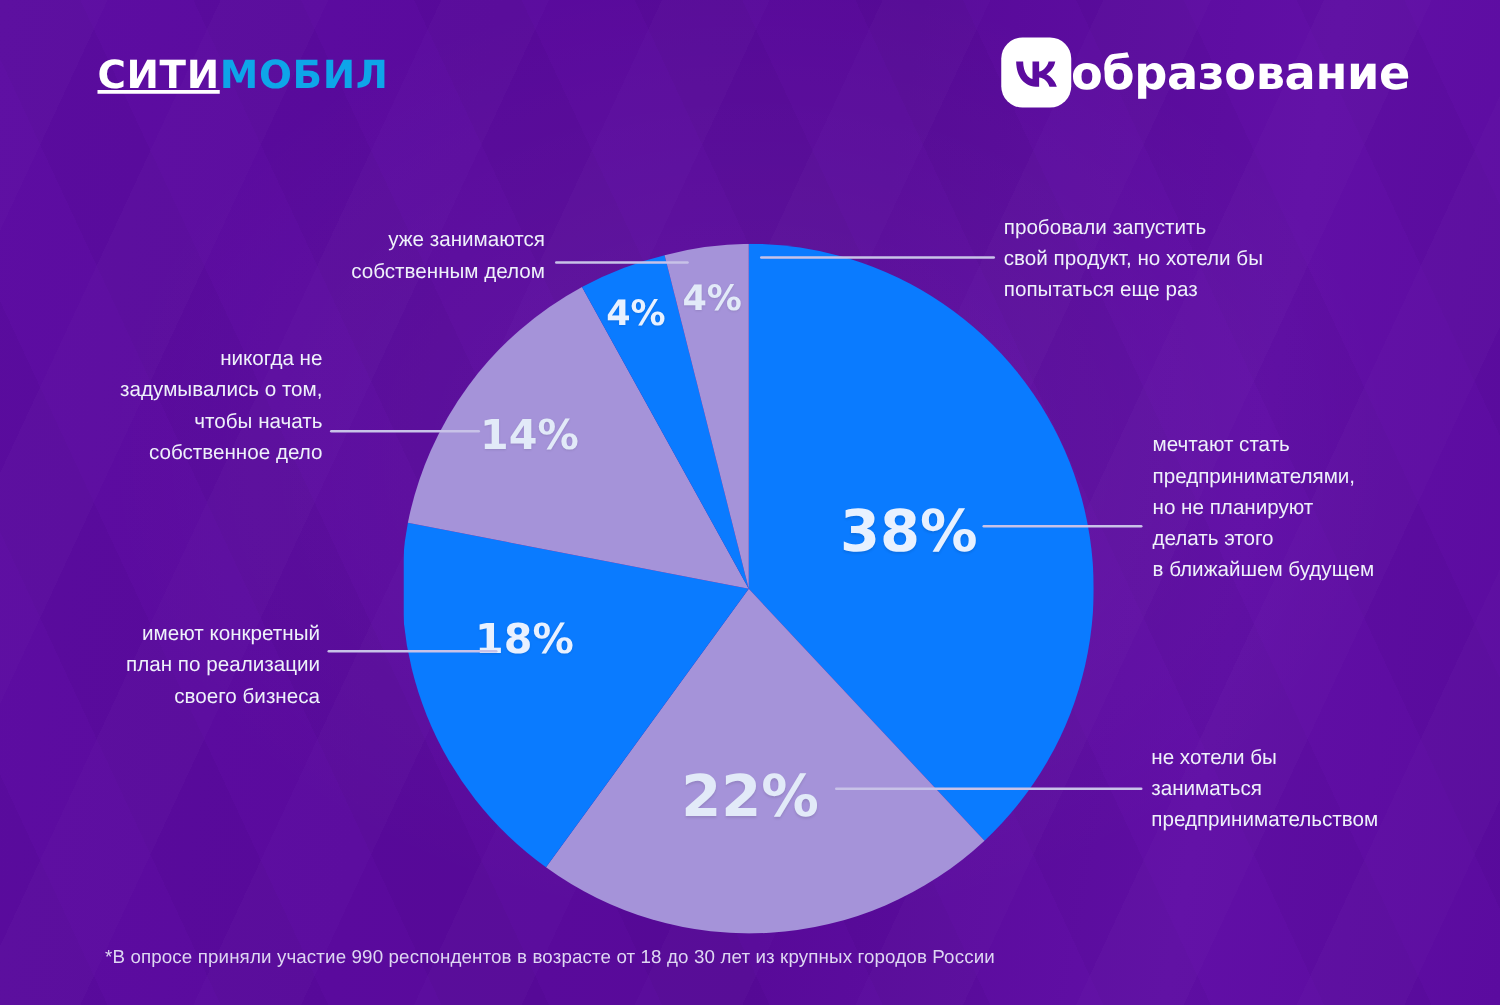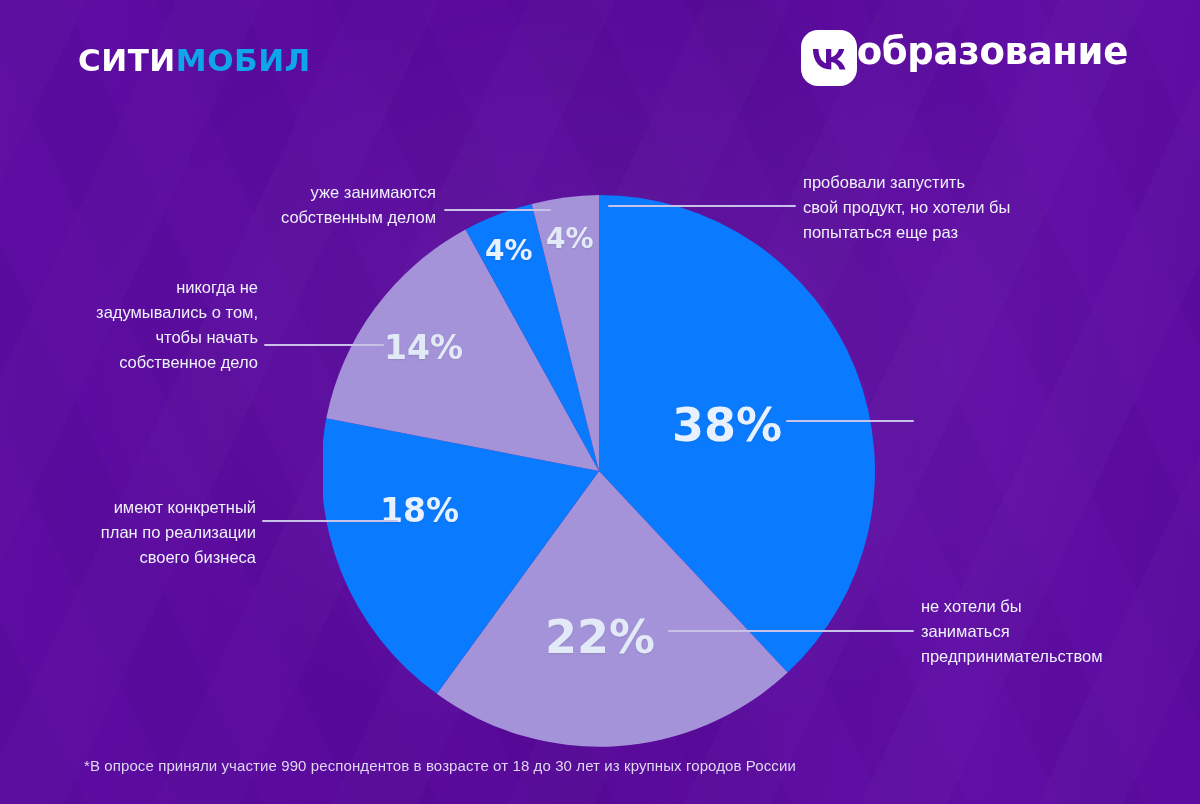--- a/index.html
+++ b/index.html
@@ -39,26 +39,26 @@
 
   
   .header{ position:absolute; left:0; top:0; width:1200px; height:120px; }
 
   .logo-citymobil{
     position:absolute; left:78px; top:42px;
     font-size:31px; font-weight:bold; letter-spacing:.5px;
     font-family:"DejaVu Sans", sans-serif;
     white-space:nowrap;
   }
-  .logo-citymobil .p1{ color:#ffffff; }
+  .logo-citymobil .p1{ color:#ffffff;text-decoration:underline; }
   .logo-citymobil .p2{ color:#0ea5e9; }
 
   .logo-vk{
     position:absolute; right:72px; top:30px;
-    display:flex; gap:0;
+    display:flex; align-items:center; gap:0;
   }
   .vk-badge{
     width:56px; height:56px; border-radius:17px;
     background:#ffffff;
     display:flex; align-items:center; justify-content:center;
   }
   .vk-badge svg{ display:block; }
   .vk-word{
     color:#ffffff; font-size:37px; font-weight:bold; letter-spacing:-.3px;
     font-family:"DejaVu Sans", sans-serif;
@@ -174,20 +174,25 @@
   <div class="lline ll-try"></div>
   <div class="lline ll-dream"></div>
   <div class="lline ll-nowant"></div>
   <div class="lline ll-plan"></div>
   <div class="lline ll-never"></div>
   <div class="lline ll-already"></div>
 
   <div class="label right lb-try">пробовали запустить
 свой продукт, но хотели бы
 попытаться еще раз</div>
+  <div class="label right lb-dream">мечтают стать
+предпринимателями,
+но не планируют
+делать этого
+в ближайшем будущем</div>
   <div class="label right lb-nowant">не хотели бы
 заниматься
 предпринимательством</div>
   <div class="label left  lb-never">никогда не
 задумывались о том,
 чтобы начать
 собственное дело</div>
   <div class="label left  lb-plan">имеют конкретный
 план по реализации
 своего бизнеса</div>

